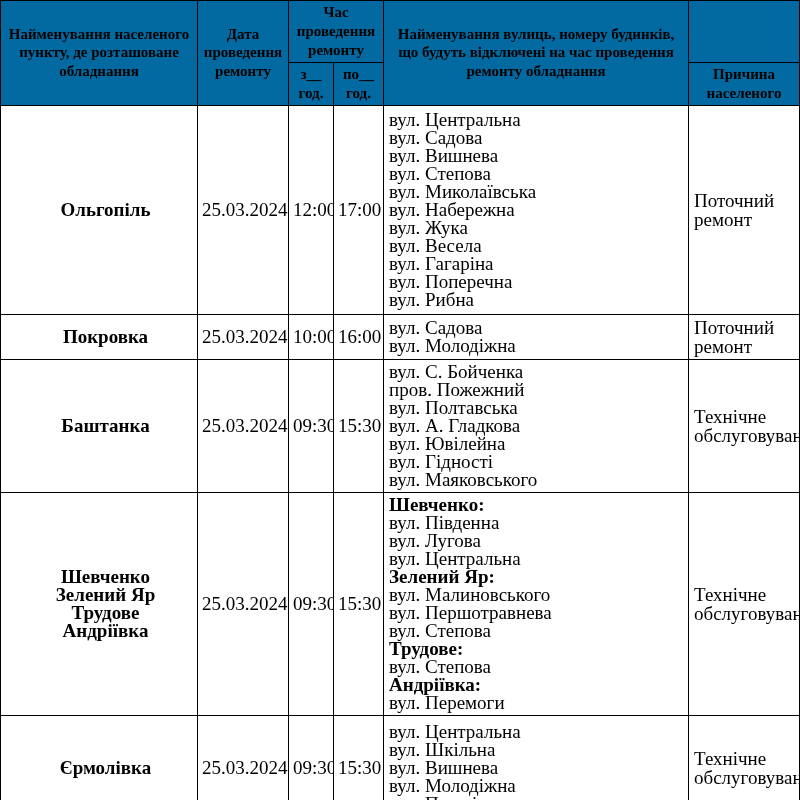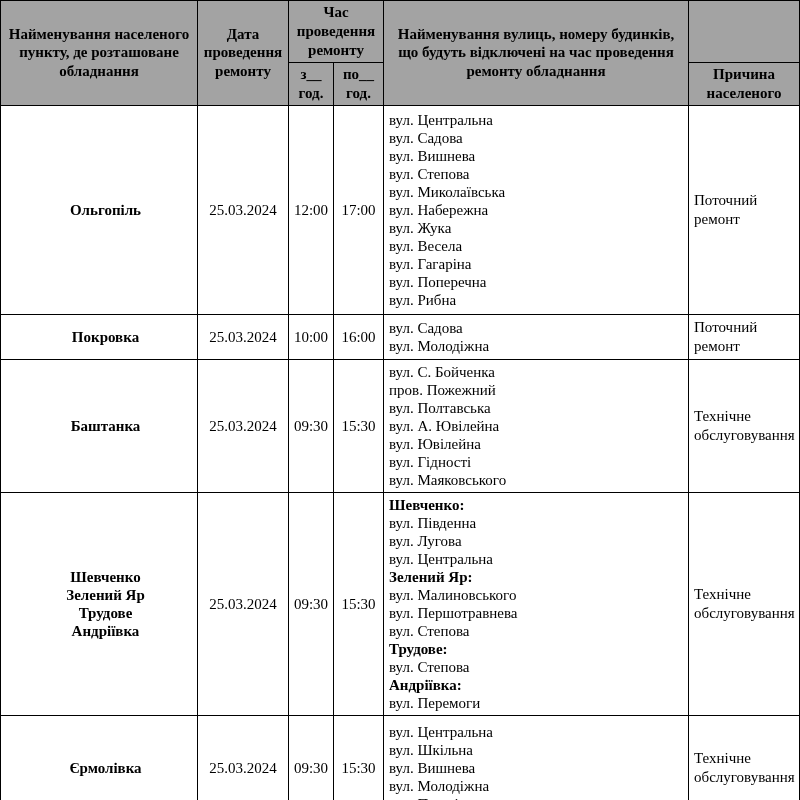--- a/index.html
+++ b/index.html
@@ -35,34 +35,34 @@
   col.c-streets    { width: 305px; }
   col.c-reason     { width: 111px; }
 
   thead th {
     font-weight: bold;
     font-size: 15px;
     line-height: 1.25;
     text-align: center;
     vertical-align: middle;
     padding: 2px 3px;
-    background: #a3a3a3;
+    background: #0369a1;
   }
   thead tr.h-top { height: 62px; }
   thead tr.h-sub { height: 41px; }
   th.empty-corner { border-bottom: 1px solid #000; }
 
   tbody tr:nth-child(1) { height: 209px; }
   tbody tr:nth-child(2) { height: 44px;  }
   tbody tr:nth-child(3) { height: 129px; }
   tbody tr:nth-child(4) { height: 218px; }
   tbody tr:nth-child(5) { height: 105px; }
 
   tbody td {
-    font-size: 15px;
+    font-size: 19px;
     line-height: 18px;
     vertical-align: middle;
     padding: 3px 4px;
   }
   td.settlement { text-align: center; padding-left: 17px; font-weight: bold; }
   td.date       { text-align: center; }
   td.time       { text-align: center; }
   td.streets    { text-align: left; padding-left: 5px; }
   td.reason     { text-align: left; padding-left: 5px; line-height: 19px; }
   .street-line.bold { font-weight: bold; }
@@ -134,21 +134,21 @@
           <td class="settlement">
             <div>Баштанка</div>
           </td>
           <td class="date">25.03.2024</td>
           <td class="time">09:30</td>
           <td class="time">15:30</td>
           <td class="streets">
             <div class="street-line">вул. С. Бойченка</div>
             <div class="street-line">пров. Пожежний</div>
             <div class="street-line">вул. Полтавська</div>
-            <div class="street-line">вул. А. Ювілейна</div>
+            <div class="street-line">вул. А. Гладкова</div>
             <div class="street-line">вул. Ювілейна</div>
             <div class="street-line">вул. Гідності</div>
             <div class="street-line">вул. Маяковського</div>
           </td>
           <td class="reason">Технічне обслуговування</td>
         </tr>
         <tr>
           <td class="settlement">
             <div>Шевченко</div>
             <div>Зелений Яр</div>

